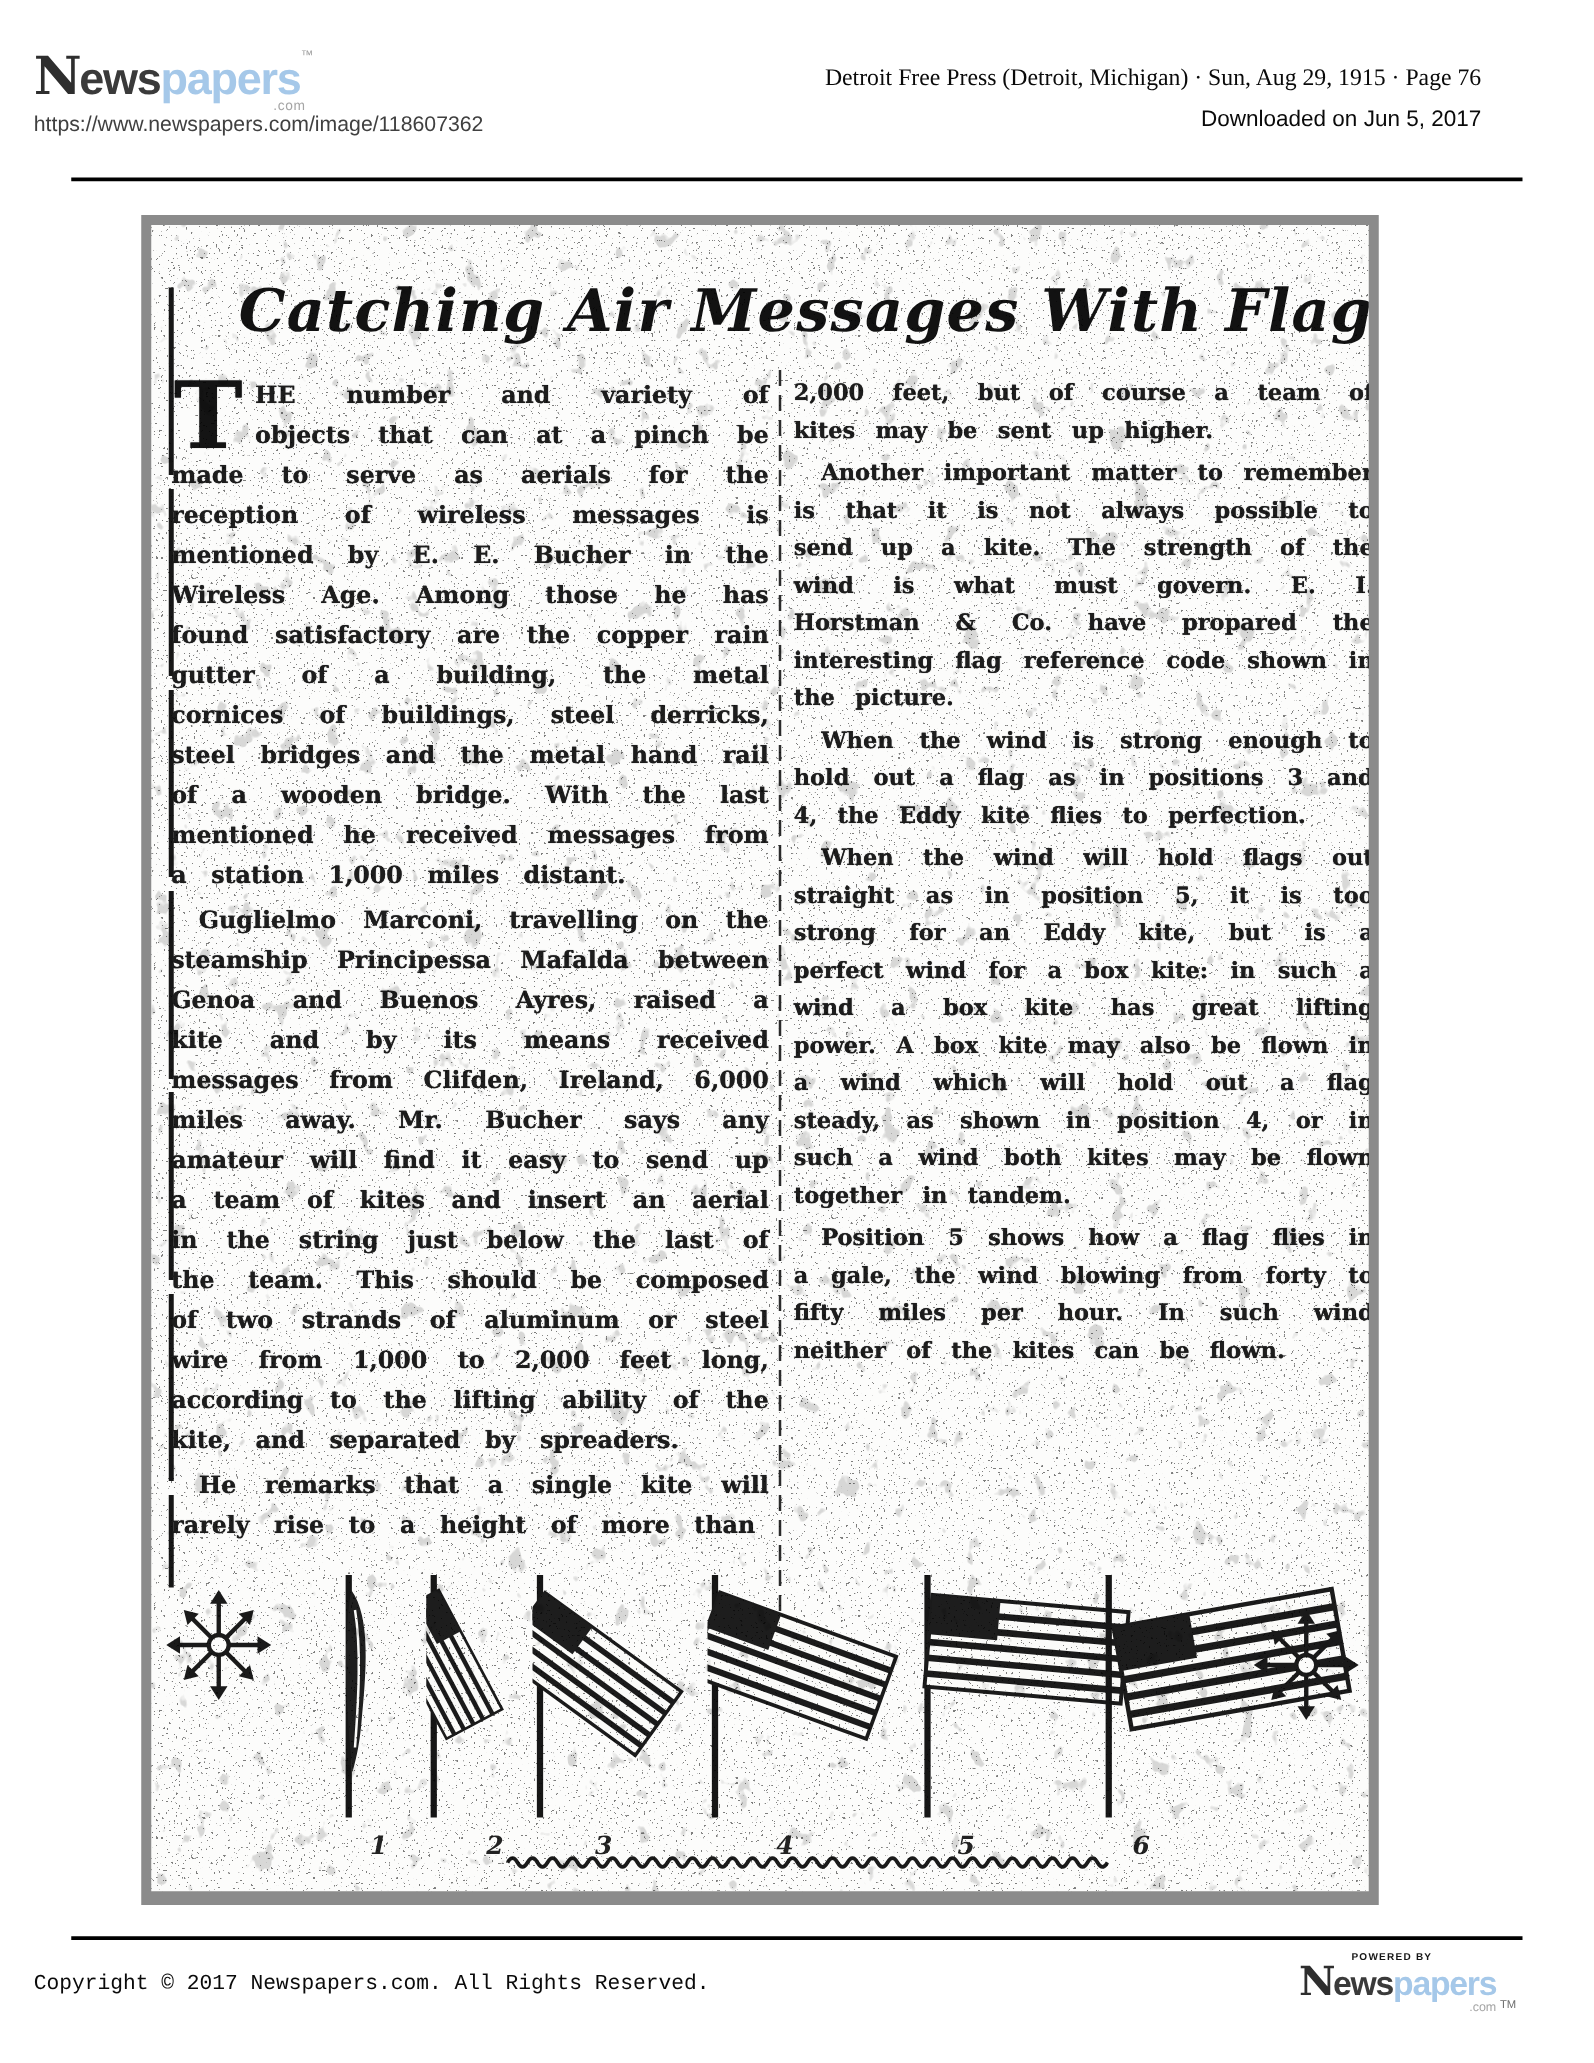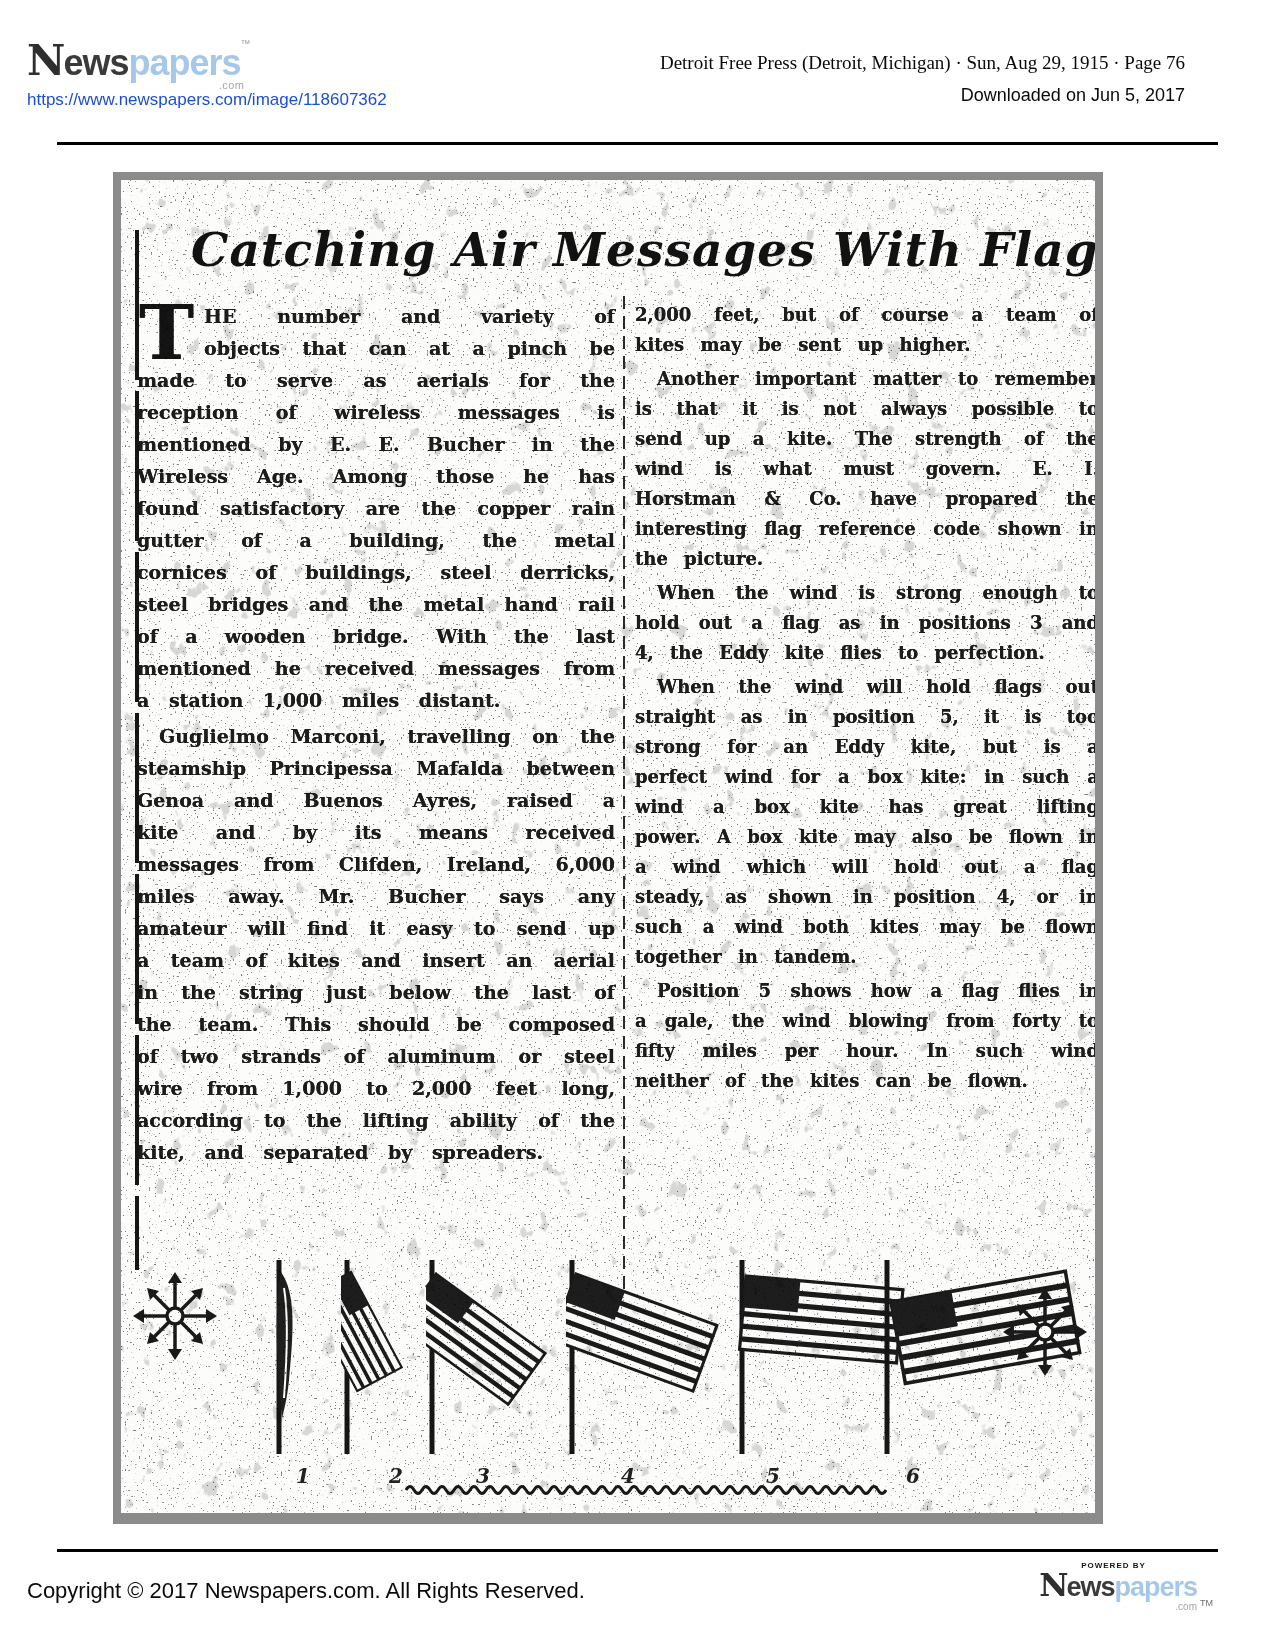--- a/index.html
+++ b/index.html
@@ -7,21 +7,21 @@
     width:1275px;height:1650px;position:relative;background:#ffffff;
     font-family:"Liberation Sans", sans-serif;color:#000;overflow:hidden;
   }
   
   .logo{position:absolute;left:27px;top:36px;white-space:nowrap;}
   .logo .n{font-family:"DejaVu Serif", serif;font-weight:900;font-size:42px;color:#2e2e2e;letter-spacing:-2px;}
   .logo .ews{font-size:36px;font-weight:bold;color:#3a3a3a;letter-spacing:-1px;}
   .logo .papers{font-size:36px;font-weight:bold;color:#a5c8e9;letter-spacing:-1px;}
   .logo .tm{font-size:10px;color:#9a9a9a;vertical-align:28px;}
   .logo .com{position:absolute;right:6px;bottom:-6px;font-size:11px;color:#a5a5a5;letter-spacing:.5px;}
-  .url{position:absolute;left:27px;top:90px;font-size:17px;color:#1d4ed8;text-decoration:none;}
+  .url{position:absolute;left:27px;top:90px;font-size:17px;color:#404040;text-decoration:none;}
   .meta{position:absolute;right:90px;top:52px;text-align:right;}
   .meta .src{font-family:"Liberation Serif", serif;font-weight:normal;font-size:19px;color:#0a0a0a;}
   .meta .dl{margin-top:11px;font-size:18px;color:#0a0a0a;}
   .rule-top{position:absolute;left:57px;right:57px;top:142px;height:3px;background:#000;}
   
   .clip{
     position:absolute;left:113px;top:172px;width:990px;height:1352px;box-sizing:border-box;
     border:8px solid #8b8b8b;border-bottom-width:11px;background:#fcfcfb;overflow:hidden;
   }
   .scan-rule-left{position:absolute;left:14px;top:50px;width:4px;height:1040px;
@@ -47,21 +47,21 @@
   .orn-right{left:882px;top:1108px;}
   .flag{position:absolute;top:1078px;}
   .f1{left:150px;} .f2{left:220px;} .f3{left:305px;} .f4{left:445px;} .f5{left:615px;} .f6{left:760px;}
   .fig-num{position:absolute;top:1284px;font-family:"DejaVu Serif", serif;font-style:italic;font-weight:bold;
     font-size:20px;color:#222;}
   .n1{left:175px;}.n2{left:268px;}.n3{left:355px;}.n4{left:500px;}.n5{left:645px;}.n6{left:785px;}
   .squiggle{position:absolute;left:284px;top:1302px;}
   .noise{position:absolute;inset:0;z-index:5;pointer-events:none;}
   
   .rule-bottom{position:absolute;left:57px;right:57px;top:1549px;height:3px;background:#000;}
-  .copyright{position:absolute;left:27px;top:1578px;font-size:22px;color:#0a0a0a;}
+  .copyright{position:absolute;left:27px;top:1578px;font-size:17px;color:#0a0a0a;font-family:Liberation Mono, monospace;}
   .plogo{position:absolute;right:78px;top:1566px;white-space:nowrap;}
   .plogo .n{font-family:"DejaVu Serif", serif;font-weight:900;font-size:32px;color:#2e2e2e;letter-spacing:-2px;}
   .plogo .ews{font-size:27px;font-weight:bold;color:#3a3a3a;letter-spacing:-1px;}
   .plogo .papers{font-size:27px;font-weight:bold;color:#a5c8e9;letter-spacing:-1px;}
   .plogo .powered{position:absolute;left:42px;top:-5px;font-size:8px;font-weight:bold;letter-spacing:1px;color:#161616;}
   .plogo .tm{position:absolute;right:-16px;top:-4px;font-size:9px;color:#6d6d6d;margin-top:36px;}
   .plogo .com{position:absolute;right:0px;bottom:-8px;font-size:10px;color:#a5a5a5;}
 </style>
 </head>
 <body>
@@ -113,20 +113,21 @@
 <div class="rule-top"></div>
 
 <div class="clip">
   <div class="scan-rule-left"></div>
   <h1 class="headline">Catching Air Messages With Flags</h1>
 
   <div class="cols">
     <div class="col col-left">
       <p class="np"><span class="dropcap">T</span><span>HE number and variety of objects that can at a pinch be made to serve as aerials for the reception of wireless messages is mentioned by E. E. Bucher in the Wireless Age. Among those he has found satisfactory are the copper rain gutter of a building, the metal cornices of buildings, steel derricks, steel bridges and the metal hand rail of a wooden bridge. With the last mentioned he received messages from a station 1,000 miles distant.</span></p>
       <p class="np"><span>Guglielmo Marconi, travelling on the steamship Principessa Mafalda between Genoa and Buenos Ayres, raised a kite and by its means received messages from Clifden, Ireland, 6,000 miles away. Mr. Bucher says any amateur will find it easy to send up a team of kites and insert an aerial in the string just below the last of the team. This should be composed of two strands of aluminum or steel wire from 1,000 to 2,000 feet long, according to the lifting ability of the kite, and separated by spreaders.</span></p>
+      <p class="np"><span>He remarks that a single kite will rarely rise to a height of more than</span></p>
     </div>
     <div class="col-divider"></div>
     <div class="col col-right">
       <p class="np"><span>2,000 feet, but of course a team of kites may be sent up higher.</span></p>
       <p class="np"><span>Another important matter to remember is that it is not always possible to send up a kite. The strength of the wind is what must govern. E. I. Horstman &amp; Co. have propared the interesting flag reference code shown in the picture.</span></p>
       <p class="np"><span>When the wind is strong enough to hold out a flag as in positions 3 and 4, the Eddy kite flies to perfection.</span></p>
       <p class="np"><span>When the wind will hold flags out straight as in position 5, it is too strong for an Eddy kite, but is a perfect wind for a box kite: in such a wind a box kite has great lifting power. A box kite may also be flown in a wind which will hold out a flag steady, as shown in position 4, or in such a wind both kites may be flown together in tandem.</span></p>
       <p class="np"><span>Position 5 shows how a flag flies in a gale, the wind blowing from forty to fifty miles per hour. In such wind neither of the kites can be flown.</span></p>
     </div>
   </div>

